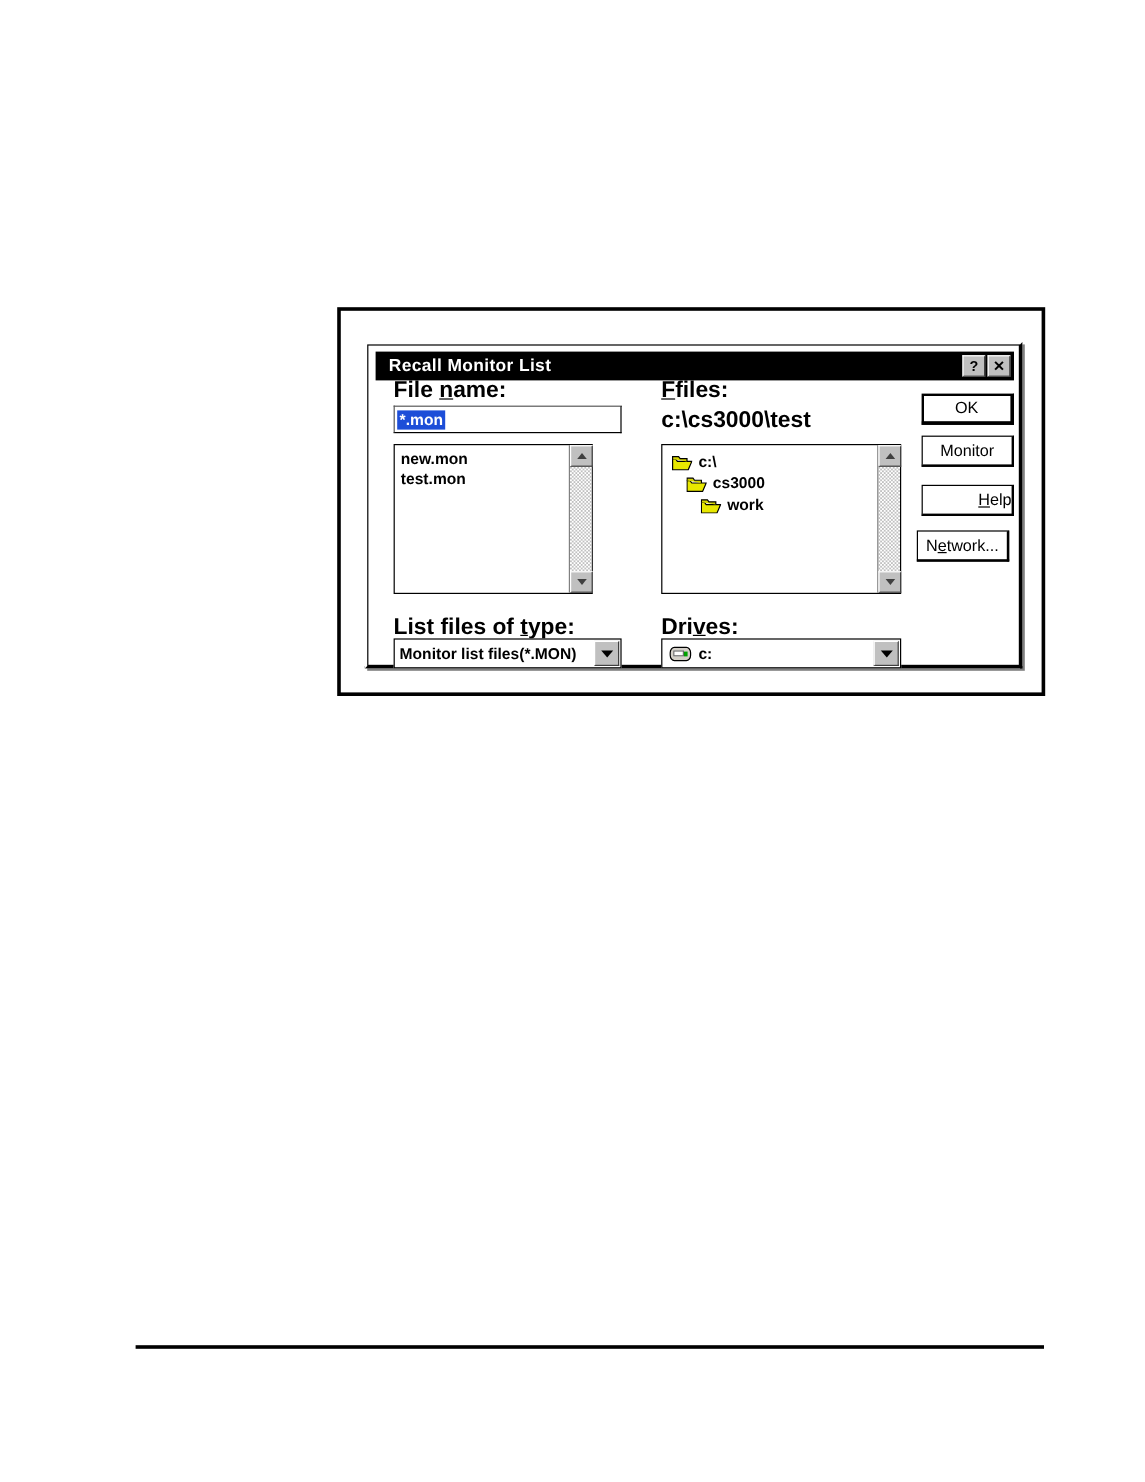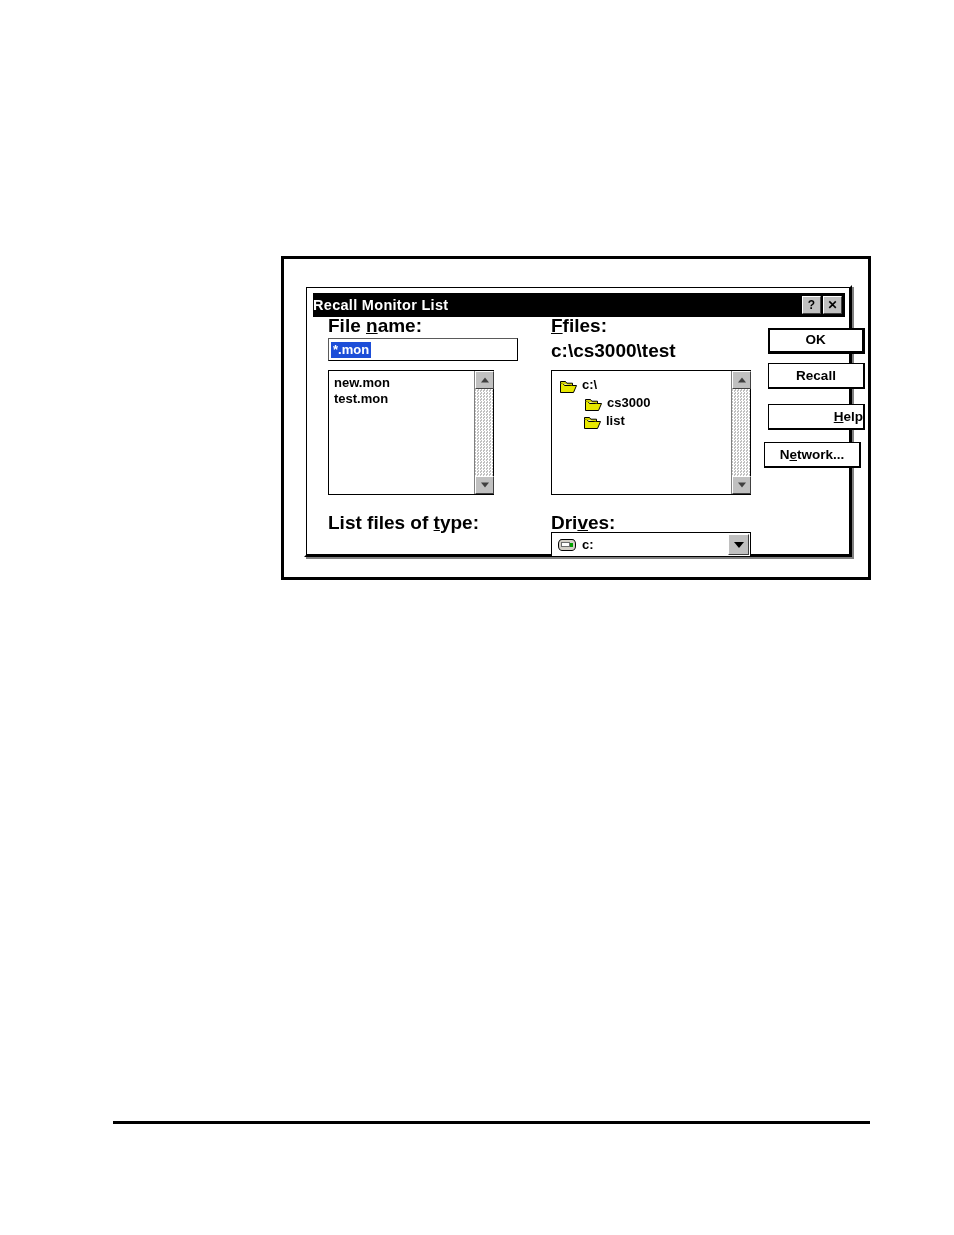--- a/index.html
+++ b/index.html
@@ -60,20 +60,21 @@
     background: #000000;
     display: flex;
     align-items: center;
     box-sizing: border-box;
   }
   #title-text {
     color: #ffffff;
     font-size: 14.5px;
     font-weight: bold;
     letter-spacing: .3px;
+    margin-left: 11px;
     white-space: nowrap;
   }
   #titlebar-buttons {
     margin-left: auto;
     display: flex;
     gap: 2px;
     margin-right: 3px;
   }
   .caption-btn {
     width: 19px;
@@ -204,26 +205,26 @@
   .folder-icon {
     width: 17px;
     height: 13px;
     position: relative;
     flex: 0 0 17px;
   }
 
   
   .cmd-btn {
     position: absolute;
-    width: 97px;
+    width: 77px;
     height: 26px;
     background: #ffffff;
     color: #000000;
     font-size: 13.5px;
-    font-weight: bold;
+    font-weight: normal;
     border-top: 1px solid #ffffff;
     border-left: 1px solid #ffffff;
     border-right: 2px solid #000000;
     border-bottom: 2px solid #000000;
     outline: 1px solid #000000;
     outline-offset: -1px;
     box-sizing: border-box;
     text-align: center;
     line-height: 22px;
     font-family: "Liberation Sans", sans-serif;
@@ -354,55 +355,59 @@
       <div class="vscroll">
         <div class="scroll-btn up"></div>
         <div class="scroll-btn down"></div>
       </div>
     </div>
 
     <div class="field-label" style="left:22px; top:225px;">
       <span>List files of </span><span class="acc">t</span><span>ype:</span>
     </div>
 
+    <div class="combo" style="left:22px; top:245px; width:190px;">
+      <span class="combo-value">Monitor list files(*.MON)</span>
+      <span class="combo-arrow"></span>
+    </div>
 
     <div class="field-label" style="left:245px; top:28px;">
       <span></span><span class="acc">F</span><span>files:</span>
     </div>
 
     <div class="field-label" style="left:245px; top:53px;">c:\cs3000\test</div>
 
     <div class="listbox" style="left:245px; top:83px; width:200px; height:125px;">
       <div class="listbox-items" style="padding-top:5px;padding-left:8px;">
         <div class="folder-row" style="margin-left:0px;">
           <span class="folder-icon">
             <svg width="17" height="13" viewBox="0 0 17 13" xmlns="http://www.w3.org/2000/svg">
               <path d="M0.5 3.5 L0.5 12.5 L13.5 12.5 L16.5 5.5 L4.5 5.5 L3 3.5 Z" fill="#e8e800" stroke="#000000" stroke-width="1"></path>
               <path d="M0.5 3.5 L0.5 1.5 L5.5 1.5 L6.8 3.2 L12.5 3.2 L12.5 5.5" fill="#d4d400" stroke="#000000" stroke-width="1"></path>
             </svg>
           </span>
           <span class="lbl">c:\</span>
         </div>
-        <div class="folder-row" style="margin-left:25px;">
+        <div class="folder-row" style="margin-left:12px;">
           <span class="folder-icon">
             <svg width="17" height="13" viewBox="0 0 17 13" xmlns="http://www.w3.org/2000/svg">
               <path d="M0.5 3.5 L0.5 12.5 L13.5 12.5 L16.5 5.5 L4.5 5.5 L3 3.5 Z" fill="#e8e800" stroke="#000000" stroke-width="1"></path>
               <path d="M0.5 3.5 L0.5 1.5 L5.5 1.5 L6.8 3.2 L12.5 3.2 L12.5 5.5" fill="#d4d400" stroke="#000000" stroke-width="1"></path>
             </svg>
           </span>
           <span class="lbl">cs3000</span>
         </div>
         <div class="folder-row" style="margin-left:24px;">
           <span class="folder-icon">
             <svg width="17" height="13" viewBox="0 0 17 13" xmlns="http://www.w3.org/2000/svg">
               <path d="M0.5 3.5 L0.5 12.5 L13.5 12.5 L16.5 5.5 L4.5 5.5 L3 3.5 Z" fill="#e8e800" stroke="#000000" stroke-width="1"></path>
               <path d="M0.5 3.5 L0.5 1.5 L5.5 1.5 L6.8 3.2 L12.5 3.2 L12.5 5.5" fill="#d4d400" stroke="#000000" stroke-width="1"></path>
             </svg>
           </span>
-          <span class="lbl">list</span>
+          <span class="lbl">work</span>
         </div>
       </div>
       <div class="vscroll">
         <div class="scroll-btn up"></div>
         <div class="scroll-btn down"></div>
       </div>
     </div>
 
     <div class="field-label" style="left:245px; top:225px;">
       <span>Dri</span><span class="acc">v</span><span>es:</span>
@@ -411,21 +416,21 @@
     <div class="combo" style="left:245px; top:245px; width:200px;">
       <span class="combo-value">
         <span class="drive-icon"></span>
         <span>c:</span>
       </span>
       <span class="combo-arrow"></span>
     </div>
 
     <button class="cmd-btn default" style="left:462px; top:41px;">OK</button>
 
-    <button class="cmd-btn" style="left:462px; top:76px;">Recall</button>
+    <button class="cmd-btn" style="left:462px; top:76px;">Monitor</button>
 
     <button class="cmd-btn" style="left:462px; top:117px;text-align:right;">
       <span></span><span class="acc">H</span><span>elp</span>
     </button>
 
     <button class="cmd-btn" style="left:458px; top:155px;">
       <span>N</span><span class="acc">e</span><span>twork...</span>
     </button>
 
   </div>

